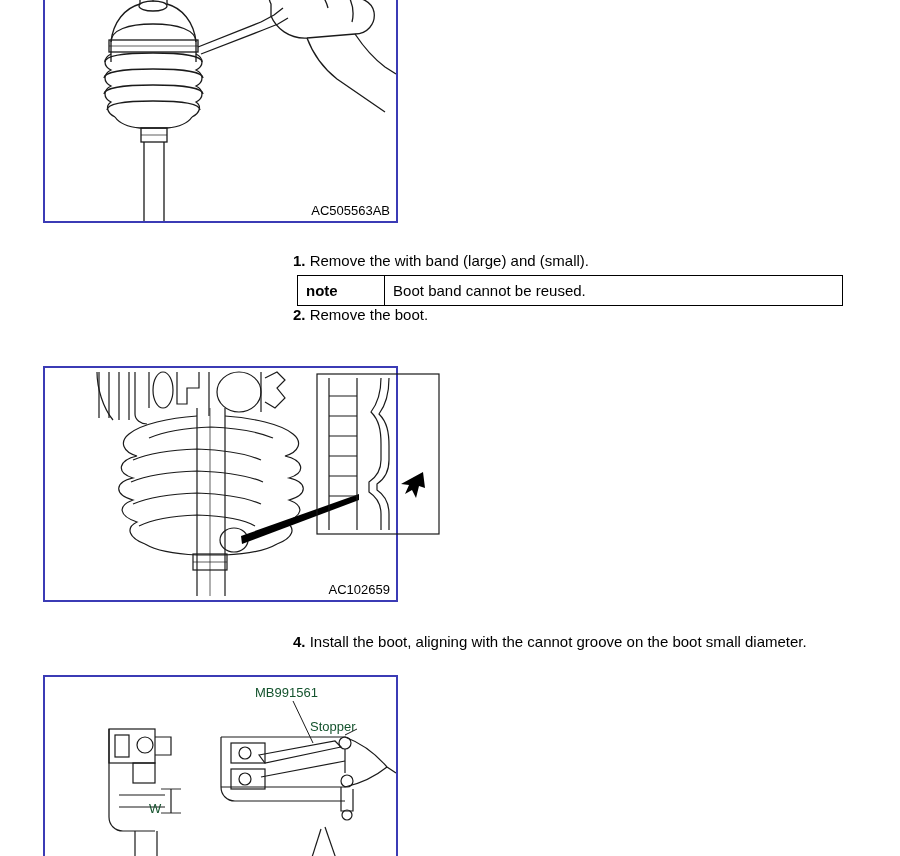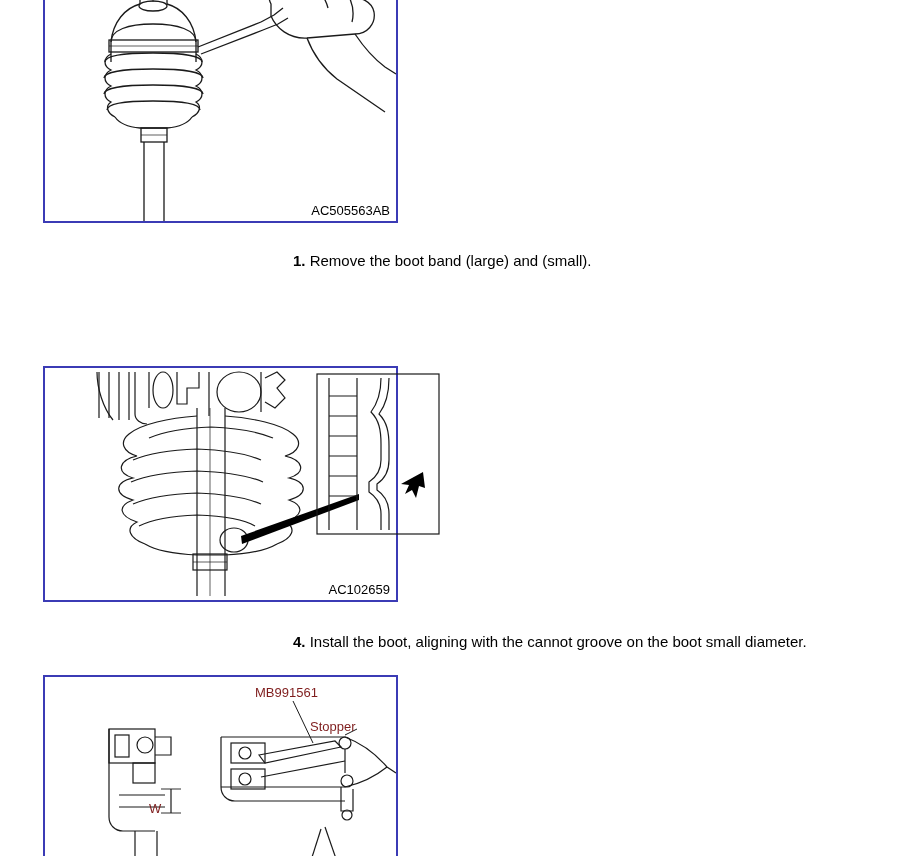--- a/index.html
+++ b/index.html
@@ -64,21 +64,21 @@
   .note-label {
     width: 72px;
     font-weight: bold;
   }
   .note-body { width: 460px; }
 
   
   .callout {
     position: absolute;
     font-size: 13px;
-    color: #7f1d1d;
+    color: #14532d;
     white-space: nowrap;
   }
   svg { display: block; }
 </style>
 </head>
 <body>
 
 <div class="page">
 
   <div class="figure" style="left:43px; top:-60px; width:355px; height:283px;">
@@ -127,24 +127,36 @@
         <path d="M305,57 C308,64 309,72 307,80"></path>
         <circle cx="324" cy="43" r="14"></circle>
         <path d="M310,36 C316,30 327,27 336,31"></path>
       </g>
     </svg>
     <div class="fig-caption">AC505563AB</div>
   </div>
 
   <div class="step" style="left:293px; top:250px; width:560px;">
     <b>1.</b>
-    <span>Remove the boot band (large) and (small).</span>
-  </div>
-
-
+    <span>Remove the with band (large) and (small).</span>
+  </div>
+
+  <table class="note-table" style="left:297px; top:275px; width:546px;">
+    <tbody>
+        <tr>
+      <td class="note-label">note</td>
+      <td class="note-body">Boot band cannot be reused.</td>
+    </tr>
+  </tbody>
+    </table>
+
+  <div class="step" style="left:293px; top:304px; width:560px;">
+    <b>2.</b>
+    <span>Remove the boot.</span>
+  </div>
 
 
   <div class="figure" style="left:43px; top:366px; width:355px; height:236px;padding-left:44px;">
     <svg width="351" height="232" viewBox="0 0 351 232">
       <g fill="none" stroke="#1a1a1a" stroke-width="1.2">
 
         <path d="M10,4 L10,50 M20,4 L20,50 M30,4 L30,52 M40,4 L40,52"></path>
         <path d="M8,4 C8,20 14,40 24,52"></path>
         <path d="M46,4 L46,46 C46,52 52,56 58,56"></path>
         <path d="M60,4 L60,40"></path>

